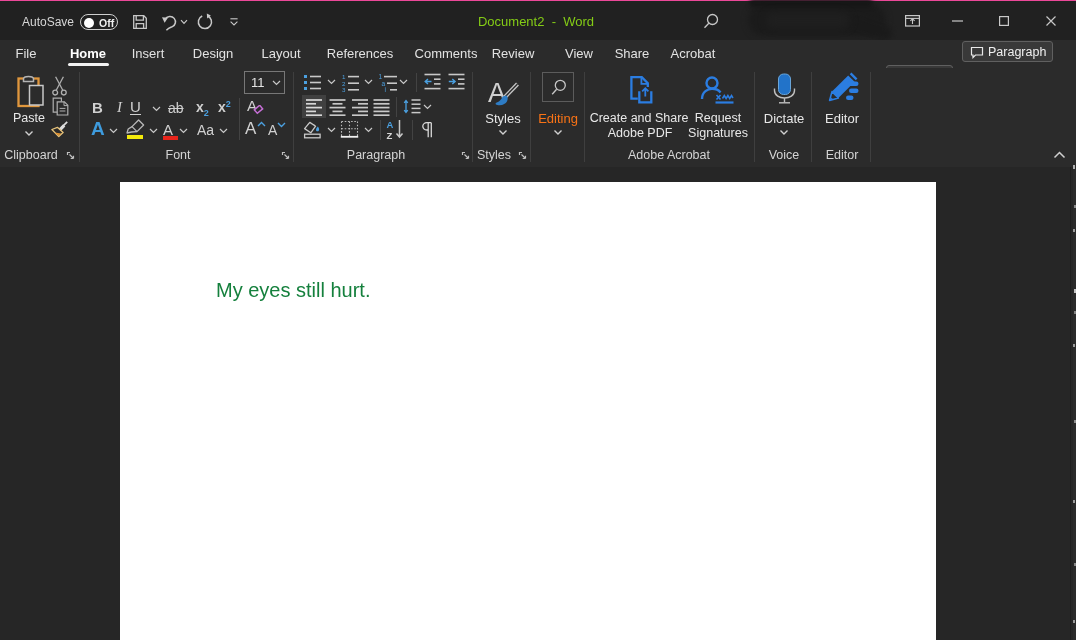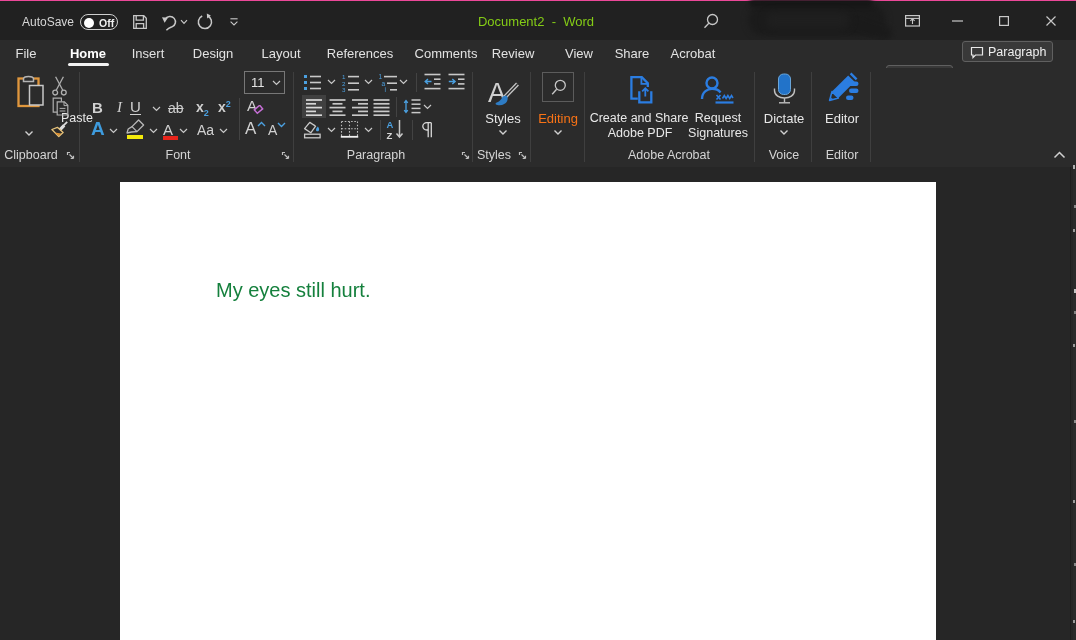--- a/index.html
+++ b/index.html
@@ -125,21 +125,21 @@
     <div class="vsep" style="left:584px;top:4px;height:90px;"></div>
     <div class="vsep" style="left:754px;top:4px;height:90px;"></div>
     <div class="vsep" style="left:811px;top:4px;height:90px;"></div>
     <div class="vsep" style="left:870px;top:4px;height:90px;"></div>
 
     <svg class="abs" style="left:15px;top:6px" width="32" height="40" viewBox="0 0 32 40">
       <rect x="3.5" y="4.5" width="20" height="27.5" fill="none" stroke="#e0973d" stroke-width="2.3"></rect>
       <path d="M8.5 7.5 V5.2 C8.5 1.6 18.5 1.6 18.5 5.2 V7.5 Z" fill="#2b2b2b" stroke="#b4b4b4" stroke-width="1.5"></path>
       <rect x="14.5" y="11.5" width="13.5" height="19.5" fill="#2b2b2b" stroke="#c8c8c8" stroke-width="1.5"></rect>
     </svg>
-    <div class="abs ctr" style="left:29px;top:43px;font-size:12.5px;color:#e8e8e8;margin-left:48px;">Paste</div>
+    <div class="abs ctr" style="left:29px;top:43px;font-size:12.5px;color:#e8e8e8;">Paste</div>
     <svg class="chev" style="left:24px;top:62px" width="10" height="7" viewBox="0 0 10 7">
         <path d="M1.5 1.5 L5 5 L8.5 1.5" fill="none" stroke="#d0d0d0" stroke-width="1.4"></path>
       </svg>
 
     <svg class="abs" style="left:52px;top:8px" width="15" height="21" viewBox="0 0 15 21">
       <g stroke="#b0b0b0" stroke-width="1.3" fill="none">
         <path d="M3.6 0.8 L10.8 14.2"></path>
           <path d="M11.4 0.8 L4.2 14.2"></path>
         <circle cx="3.2" cy="16.6" r="2.4"></circle>
           <circle cx="11.8" cy="16.6" r="2.4"></circle>

